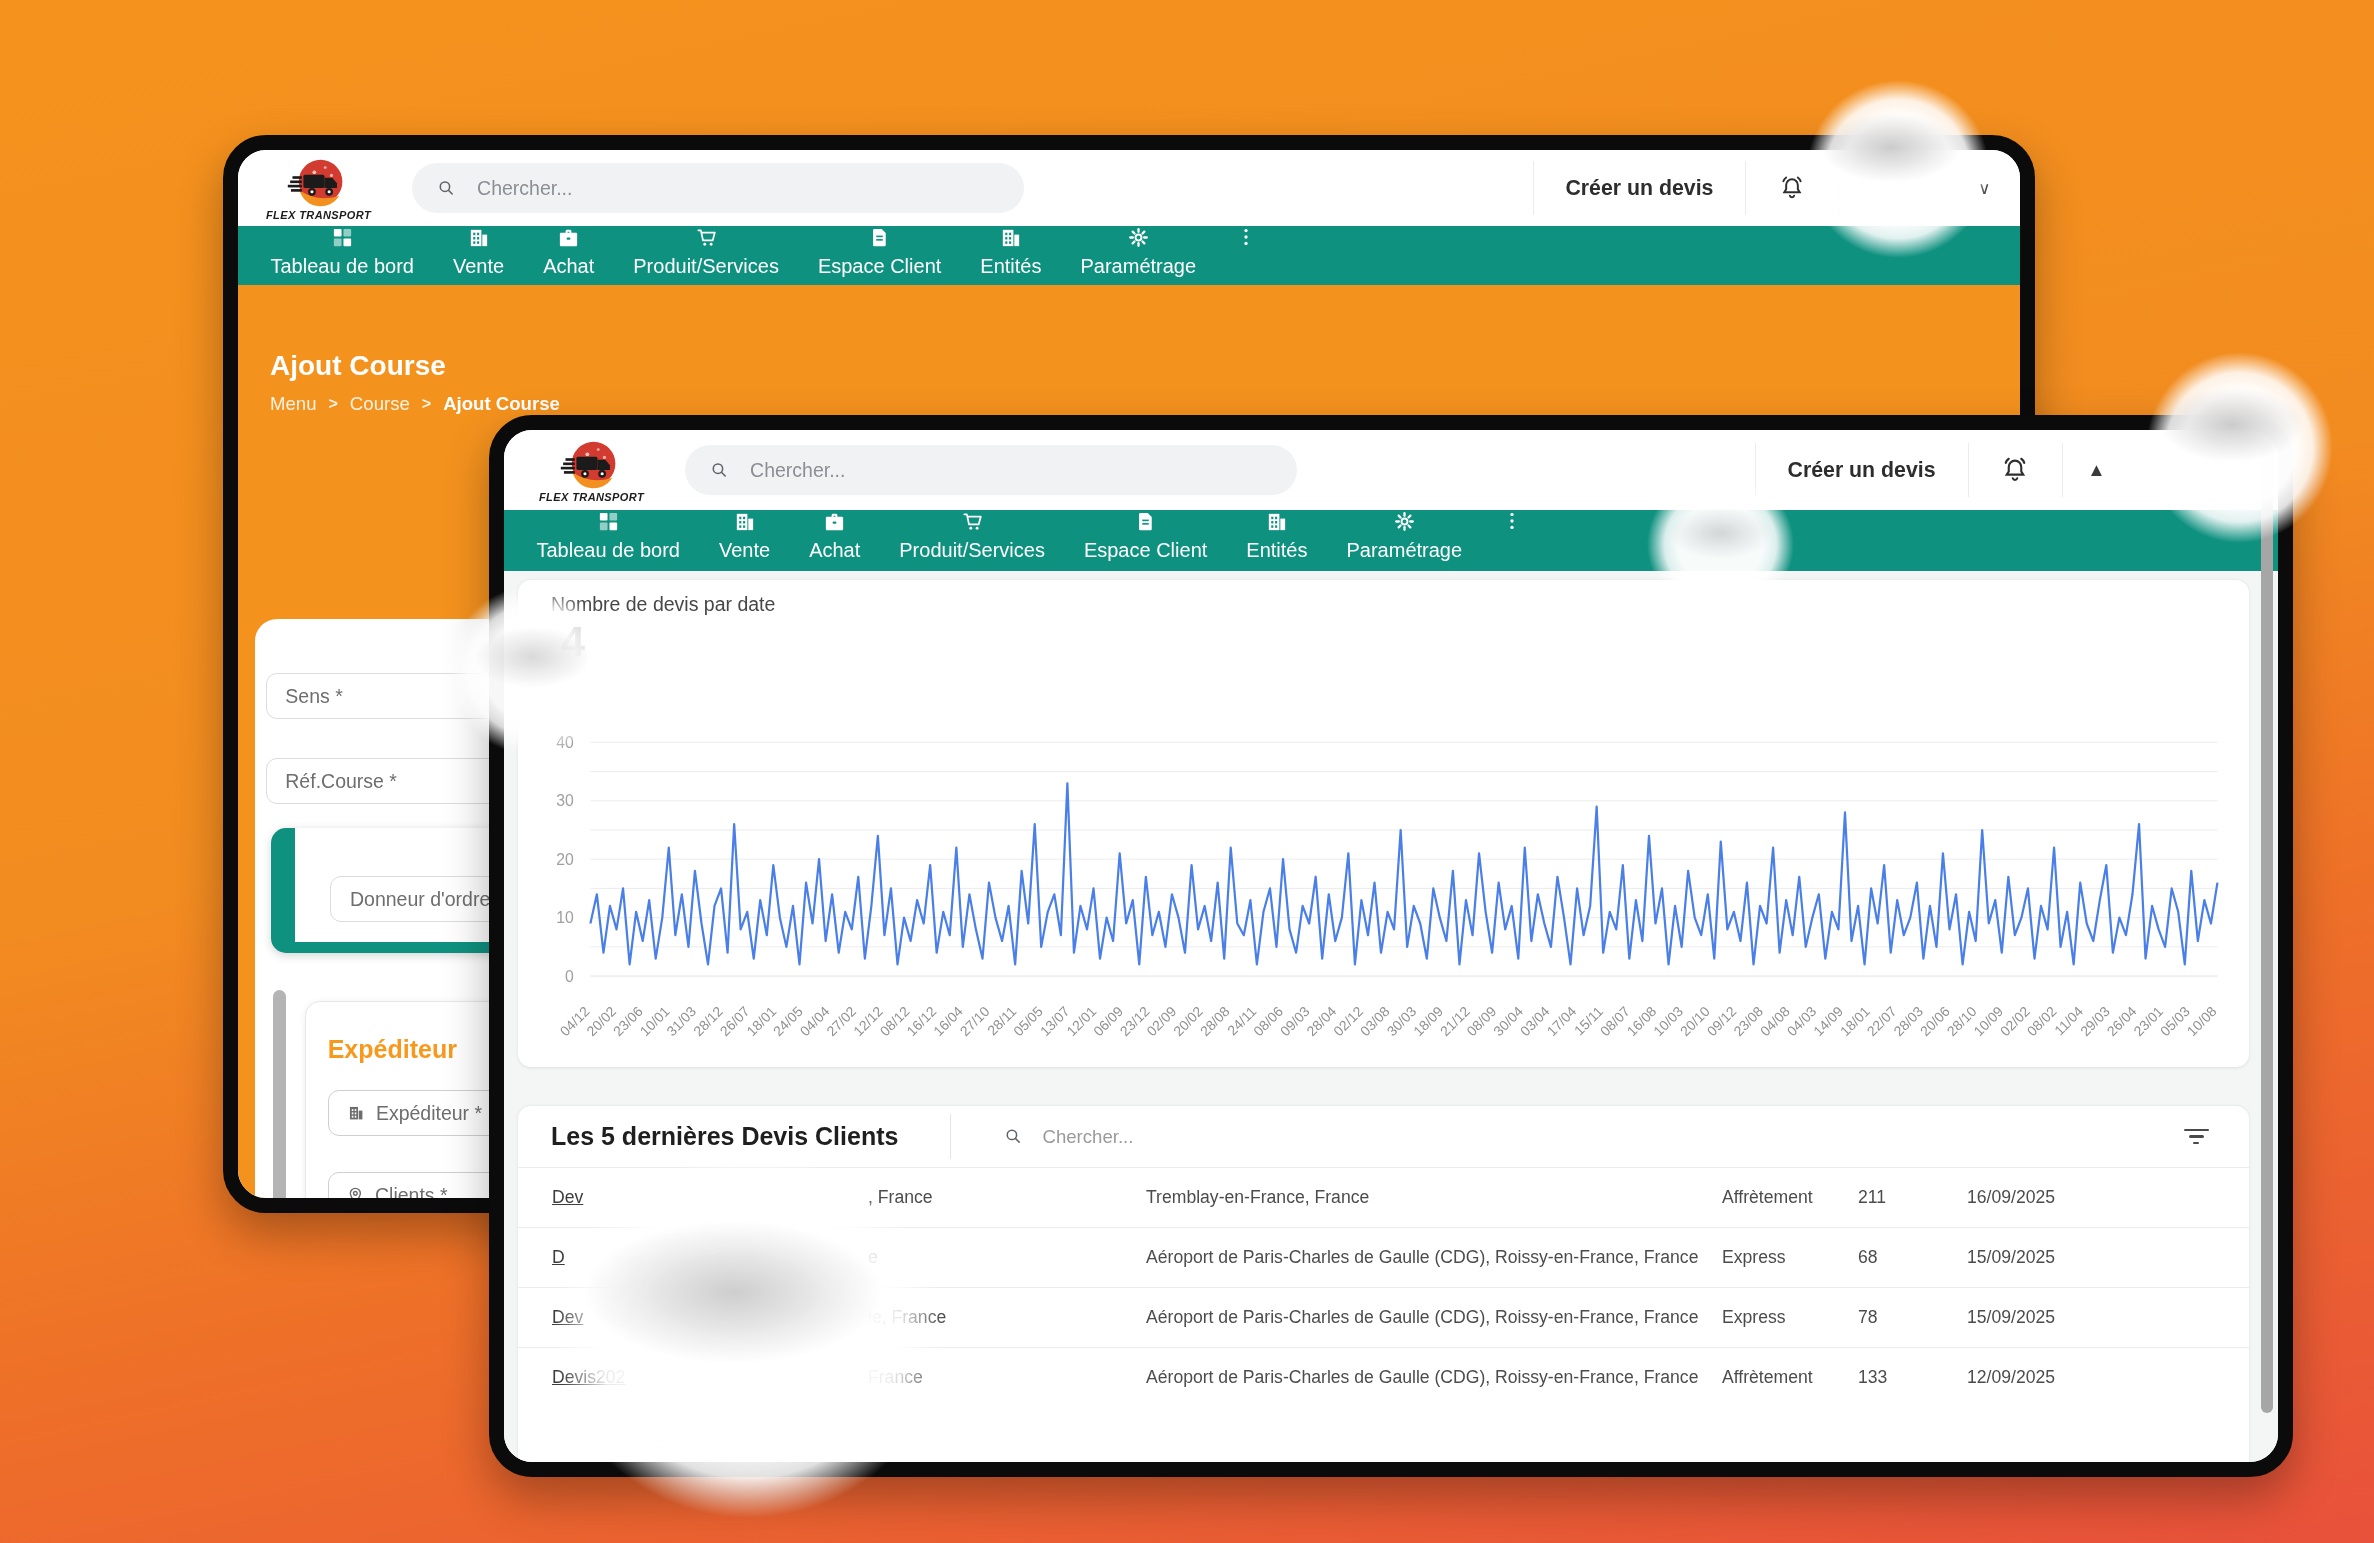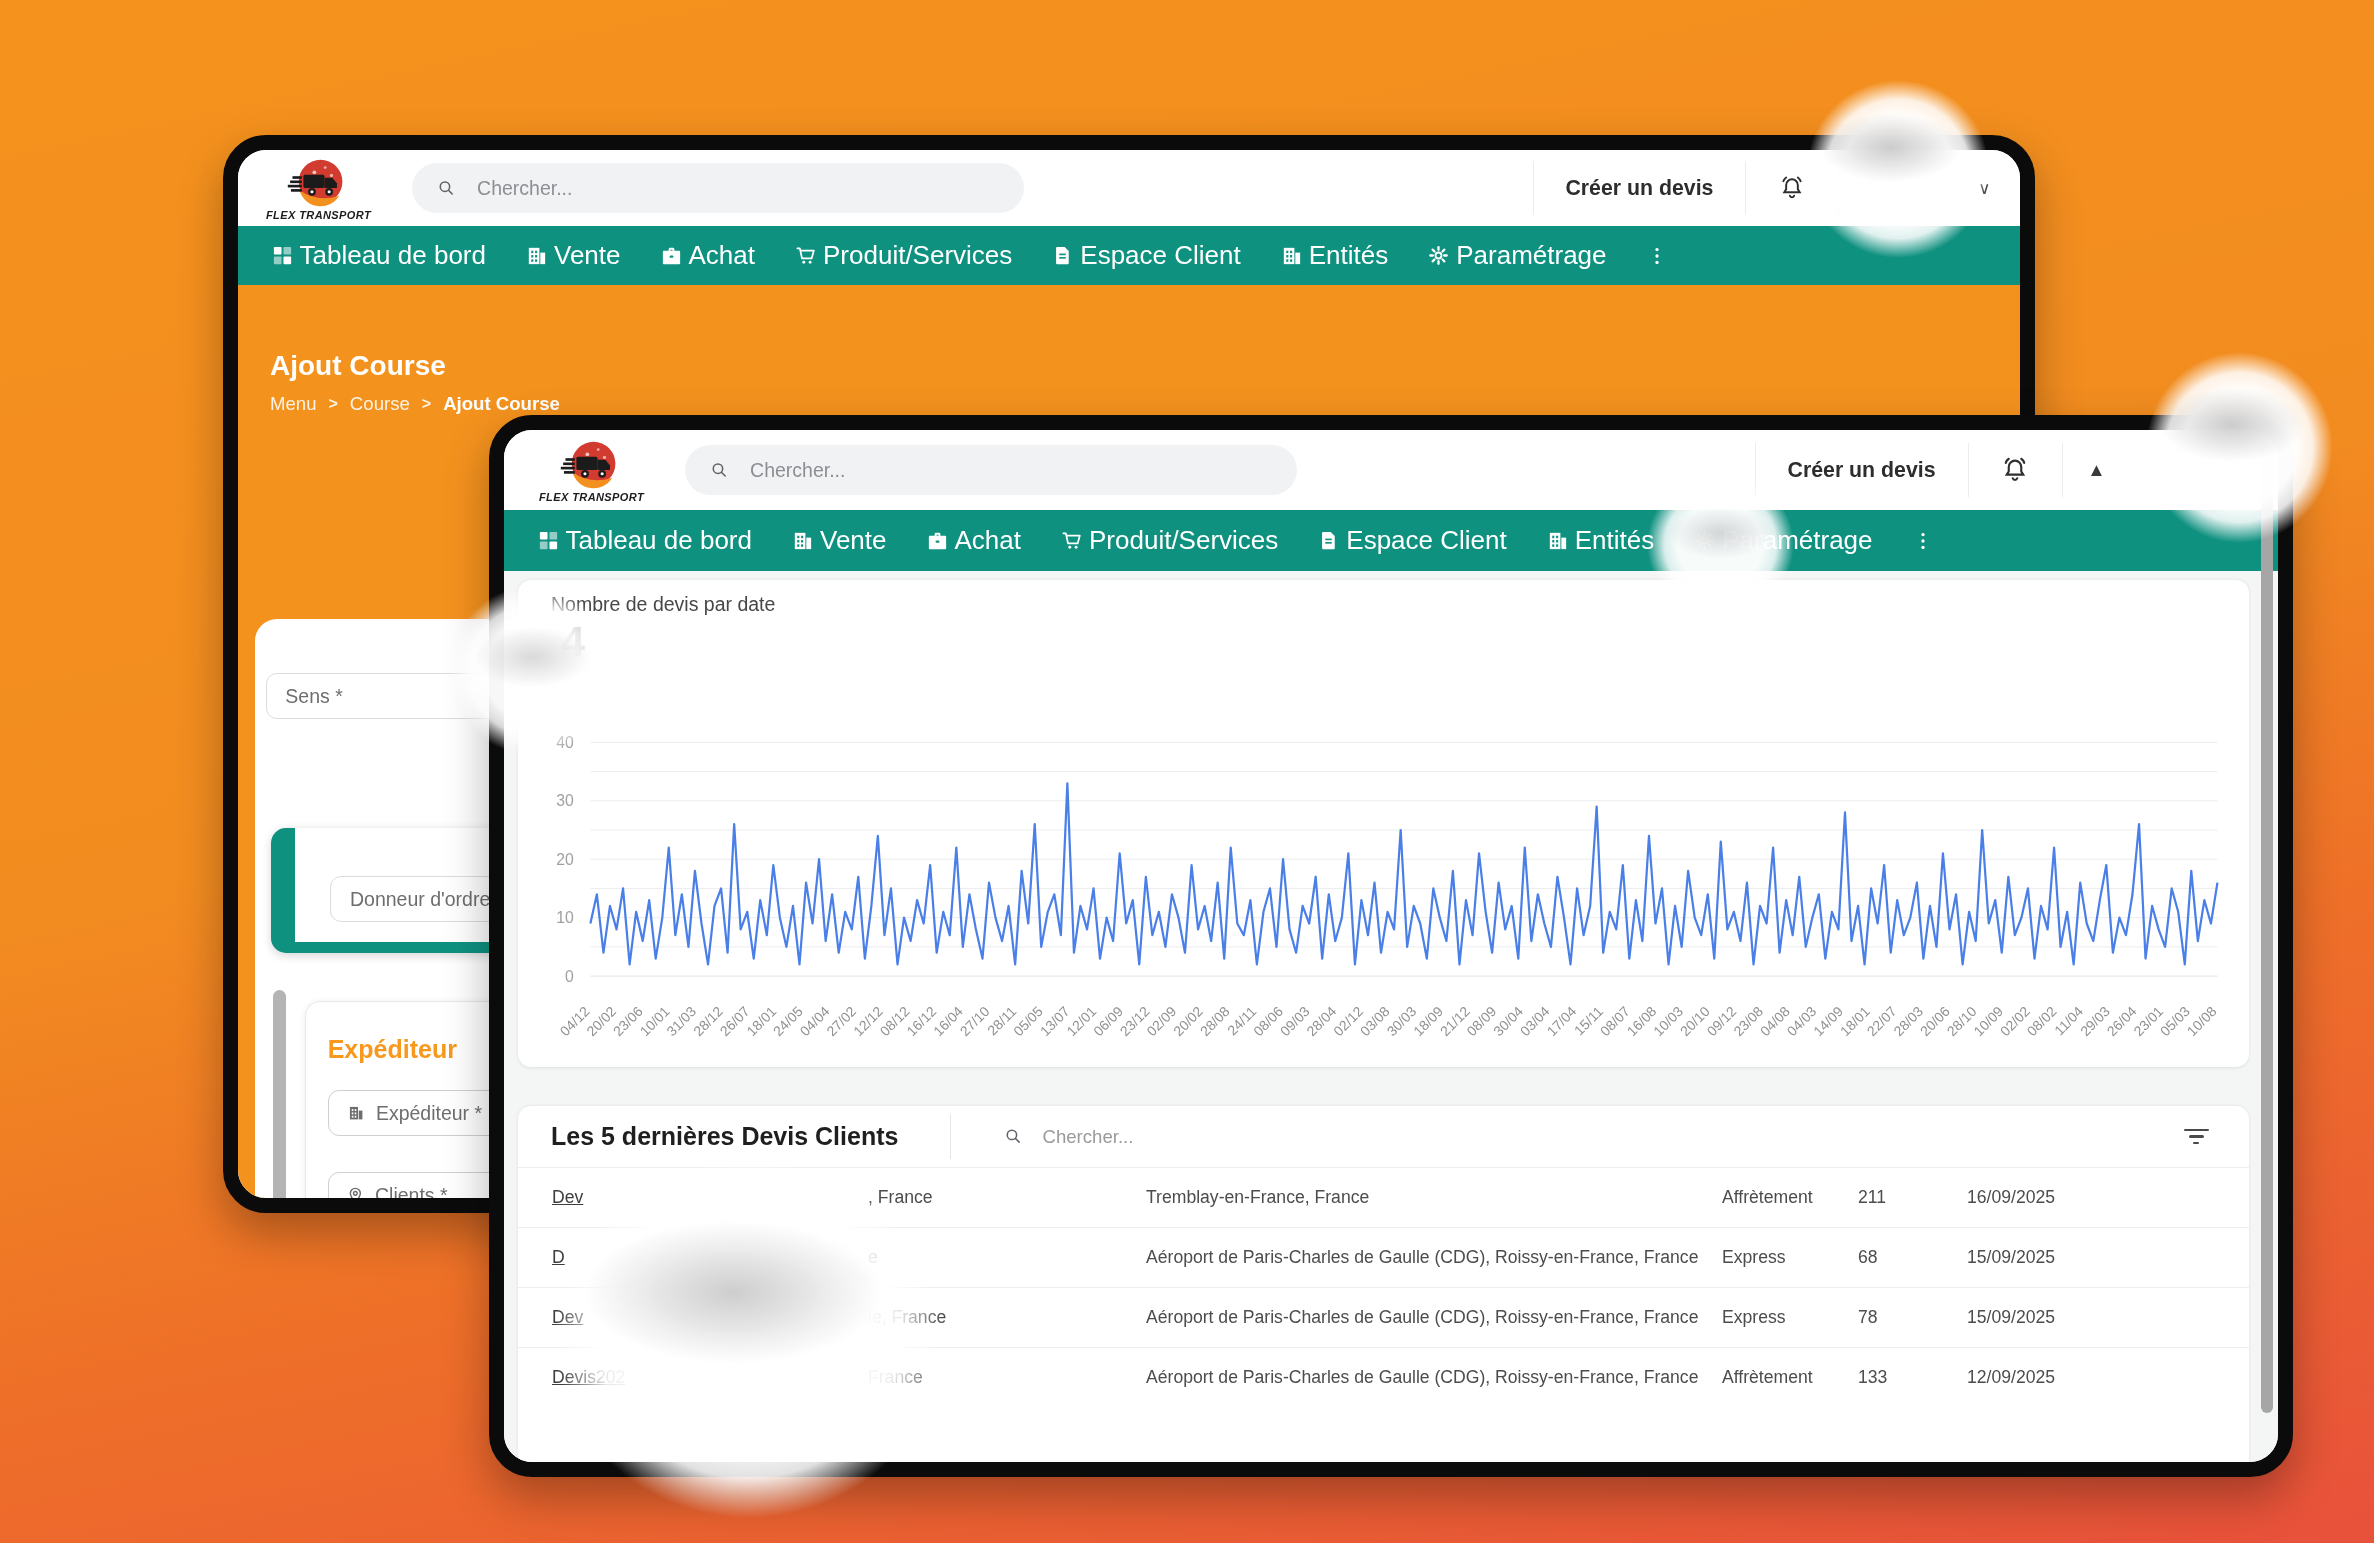--- a/index.html
+++ b/index.html
@@ -34,22 +34,22 @@
     font-family:"Liberation Sans",sans-serif;padding:0 32px;cursor:pointer;white-space:nowrap;}
   .vdiv{width:0.9px;height:54px;background:#ececec;}
   .bell-wrap{padding:0 32px;display:flex;align-items:center;}
   .avatar-tri{font-size:18.6px;color:#3a3a3a;margin:0 9.3px 0 24px;}
   .chev{font-size:16.7px;color:#444;margin:0 5.6px 0 139px;}
 
   
   .navbar{position:absolute;left:0;right:0;display:flex;align-items:center;background:var(--teal);padding-left:13px;}
   .win-back .navbar{top:76px;height:59px;}
   .win-front .navbar{top:80px;height:61px;}
-  .nav-item{display:flex;align-items:center;gap:6px;color:#fff;font-size:26px;font-weight:500;
-    padding:0 19.5px;height:100%;cursor:pointer;white-space:nowrap;}
+  .nav-item{display:flex;align-items:center;gap:6px;color:#fff;font-size:20px;font-weight:500;
+    padding:0 19.5px;height:100%;cursor:pointer;white-space:nowrap;flex-direction:column;}
   .nav-item svg{display:block;}
 
   
   .back-body{position:absolute;left:0;right:0;top:135px;bottom:0;background:var(--orange);}
   .page-head{position:absolute;left:32px;top:65px;}
   .page-title{color:#fff;font-size:28px;font-weight:bold;}
   .breadcrumb{margin-top:11px;display:flex;align-items:center;gap:12px;font-size:18.6px;color:rgba(255,255,255,0.88);}
   .breadcrumb .sep{font-weight:bold;font-size:16px;}
   .breadcrumb .crumb-last{font-weight:bold;color:#fff;}
   .white-panel{position:absolute;left:16.7px;top:334px;right:0;bottom:0;background:#fff;border-radius:22px 0 0 0;}
@@ -263,20 +263,23 @@
           <span class="sep">&gt;</span>
           <span>Course</span>
           <span class="sep">&gt;</span>
           <span class="crumb-last">Ajout Course</span>
         </div>
       </div>
 
       <div class="white-panel">
         <div class="field-box" style="left:11px;top:54px;width:399px;">
           <span>Sens *</span>
+        </div>
+        <div class="field-box" style="left:11px;top:139px;width:399px;">
+          <span>Réf.Course *</span>
         </div>
 
         <div class="accent-card teal" style="left:16.7px;top:209px;width:408px;height:125px;">
           <div class="field-box" style="left:35px;top:48px;width:306px;position:absolute;">
             <span>Donneur d'ordre *</span>
           </div>
         </div>
 
         <div class="exp-bar" style="left:18.6px;top:371px;height:339px;"></div>
         <div class="exp-card" style="left:50px;top:382px;width:408px;height:334px;">

